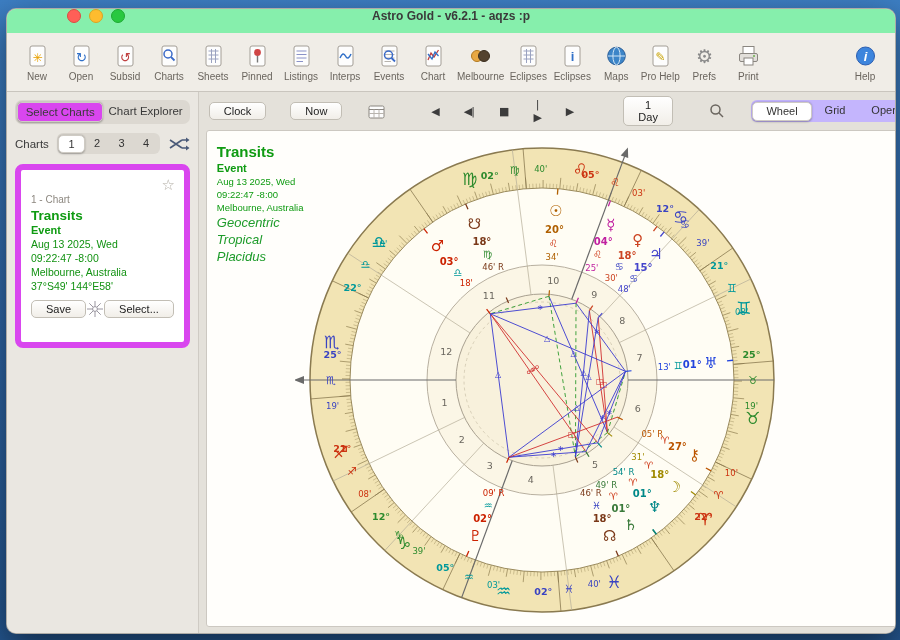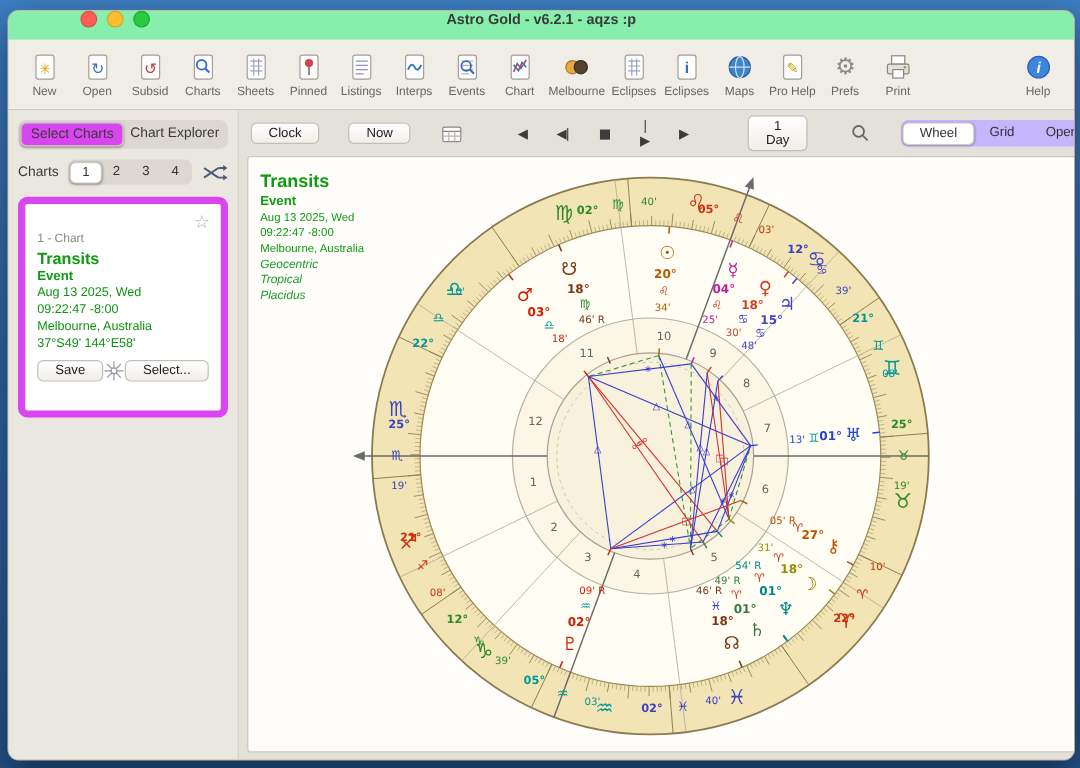--- a/index.html
+++ b/index.html
@@ -57,21 +57,21 @@
   .search{margin-left:10px;}
   .view-seg{display:flex;background:#c4b5fd;border-radius:6px;padding:1.5px;margin-left:auto;}
   .view-opt{font-size:11px;padding:2.5px 13px;border-radius:5px;color:#333;cursor:default;}
   .view-opt.sel{background:#fff;box-shadow:0 .5px 2px rgba(0,0,0,.3);border:.5px solid #cfcbc4;}
   .canvas{position:absolute;left:7px;right:7px;top:38px;bottom:6px;background:#fffefb;
     border:1px solid #ccc8c1;border-radius:3px;overflow:hidden;}
   .chart-head{position:absolute;left:10px;top:12px;color:#0f9b12;}
   .ch-title{font-size:15px;font-weight:bold;}
   .ch-sub{font-size:11px;font-weight:bold;margin-top:2px;}
   .ch-line{font-size:9.5px;margin-top:2px;}
-  .ch-it{font-size:10px;font-style:italic;margin-top:2px;color:#1d9b2a;}
+  .ch-it{font-size:13px;font-style:italic;margin-top:2px;color:#1d9b2a;}
   #wheel{position:absolute;left:88px;top:2px;}
   #wheel text{font-family:"DejaVu Sans",sans-serif;}
 </style>
 </head>
 <body>
 
 <div class="window">
 
   <div class="titlebar">
     <div class="lights">

